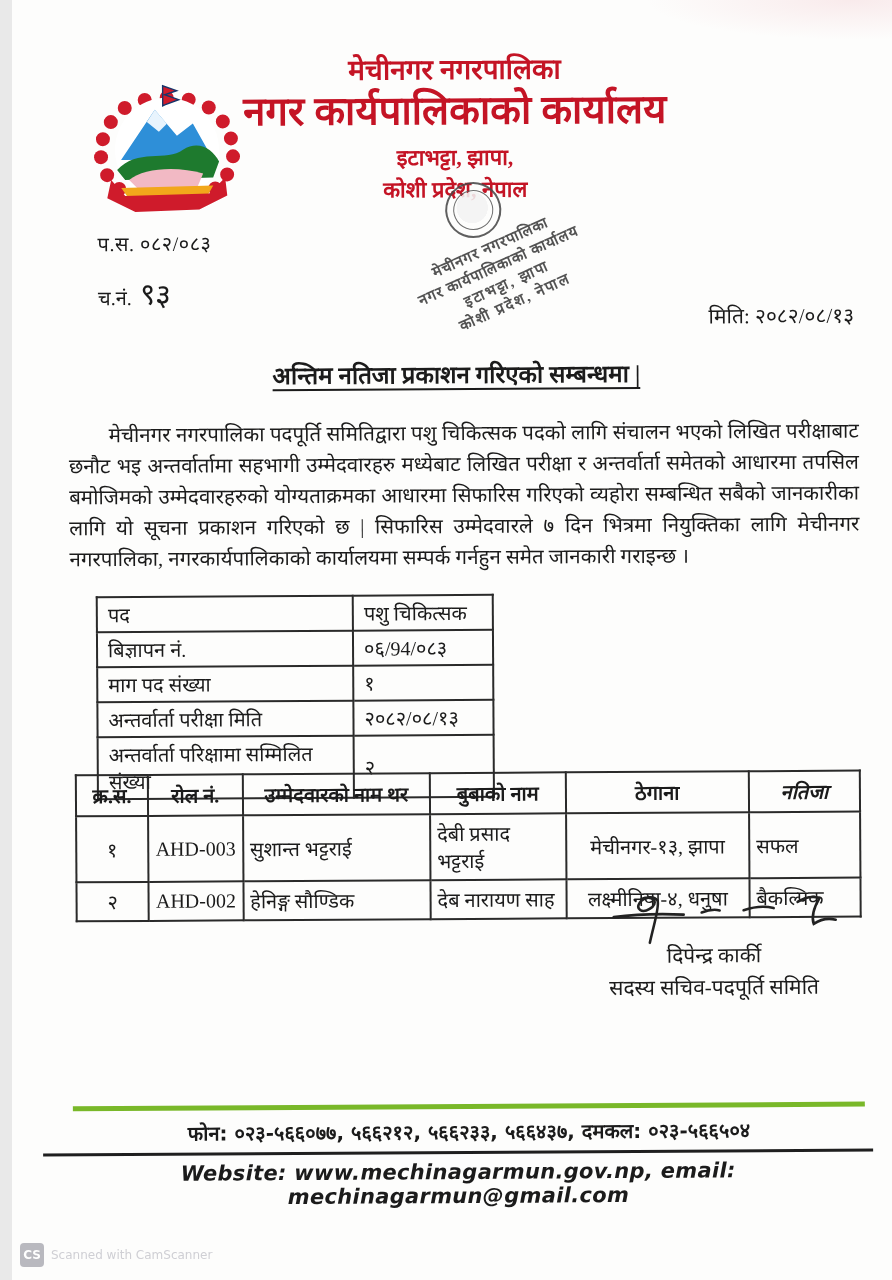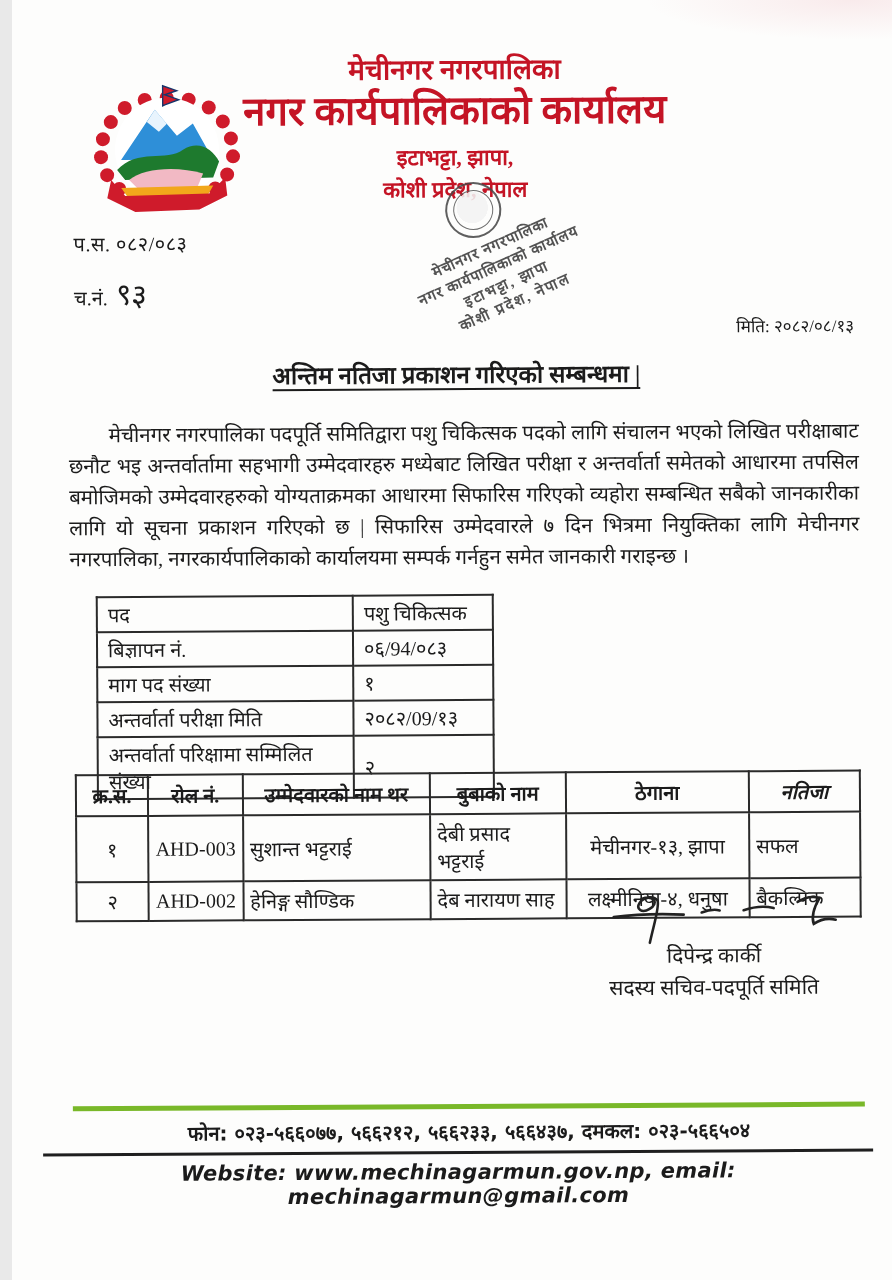--- a/index.html
+++ b/index.html
@@ -35,29 +35,29 @@
   }
   .stamp .st-emblem::after{
     content:""; position:absolute; inset:6px; border:1px solid #5a5a5a; border-radius:50%;
   }
   .stamp .st-line1 { font-size: 15px; font-weight: bold; margin-top: 2px; letter-spacing: 1px;}
   .stamp .st-line2 { font-size: 15px; font-weight: bold; letter-spacing: 1px;}
   .stamp .st-line3 { font-size: 15px; font-weight: bold; letter-spacing: 2px;}
   .stamp .st-line4 { font-size: 15px; font-weight: bold; letter-spacing: 2px;}
 
   
-  .refs { position: absolute; left: 64px; top: 228px; font-size: 20px; }
+  .refs { position: absolute; left: 88px; top: 228px; font-size: 20px; }
   .ref-ps { letter-spacing: .5px; }
   .ref-ch { margin-top: 16px; }
   .ref-ch .hand {
     font-size: 30px; font-family: "DejaVu Sans", sans-serif; display: inline-block;
     transform: rotate(4deg); margin-left: 8px;
   }
 
-  .dateline { position: absolute; right: 48px; top: 316px; font-size: 17px; }
+  .dateline { position: absolute; right: 48px; top: 303px; font-size: 21px; }
 
   
   .subject {
     position: absolute; left: 0; top: 357px; width: 100%; text-align: center;
   }
   .subject span {
     font-size: 24px; font-weight: bold; text-decoration: underline;
     text-underline-offset: 5px;
   }
 
@@ -204,21 +204,21 @@
           <tr>
             <td class="dt-label">बिज्ञापन नं.</td>
             <td>०६/94/०८३</td>
           </tr>
           <tr>
             <td class="dt-label">माग पद संख्या</td>
             <td>१</td>
           </tr>
           <tr>
             <td class="dt-label">अन्तर्वार्ता परीक्षा मिति</td>
-            <td>२०८२/09/१३</td>
+            <td>२०८२/०८/१३</td>
           </tr>
           <tr>
             <td class="dt-label">अन्तर्वार्ता परिक्षामा सम्मिलित संख्या</td>
             <td>२</td>
           </tr>
         </tbody>
     </table>
 
     <table class="results-table">
       <thead>
@@ -265,13 +265,17 @@
       <div class="sig-title">सदस्य सचिव-पदपूर्ति समिति</div>
     </div>
 
     <div class="footer-greenline"></div>
     <div class="footer-phone">फोन: ०२३-५६६०७७, ५६६२१२, ५६६२३३, ५६६४३७,   दमकल: ०२३-५६६५०४</div>
     <div class="footer-blackline"></div>
     <div class="footer-web">Website: www.mechinagarmun.gov.np, email:  mechinagarmun@gmail.com</div>
 
   </div>
 
+  <div class="cs-badge">
+    <div class="cs-icon">CS</div>
+    <div class="cs-text">Scanned with CamScanner</div>
+  </div>
 </div>
 
 </body></html>

